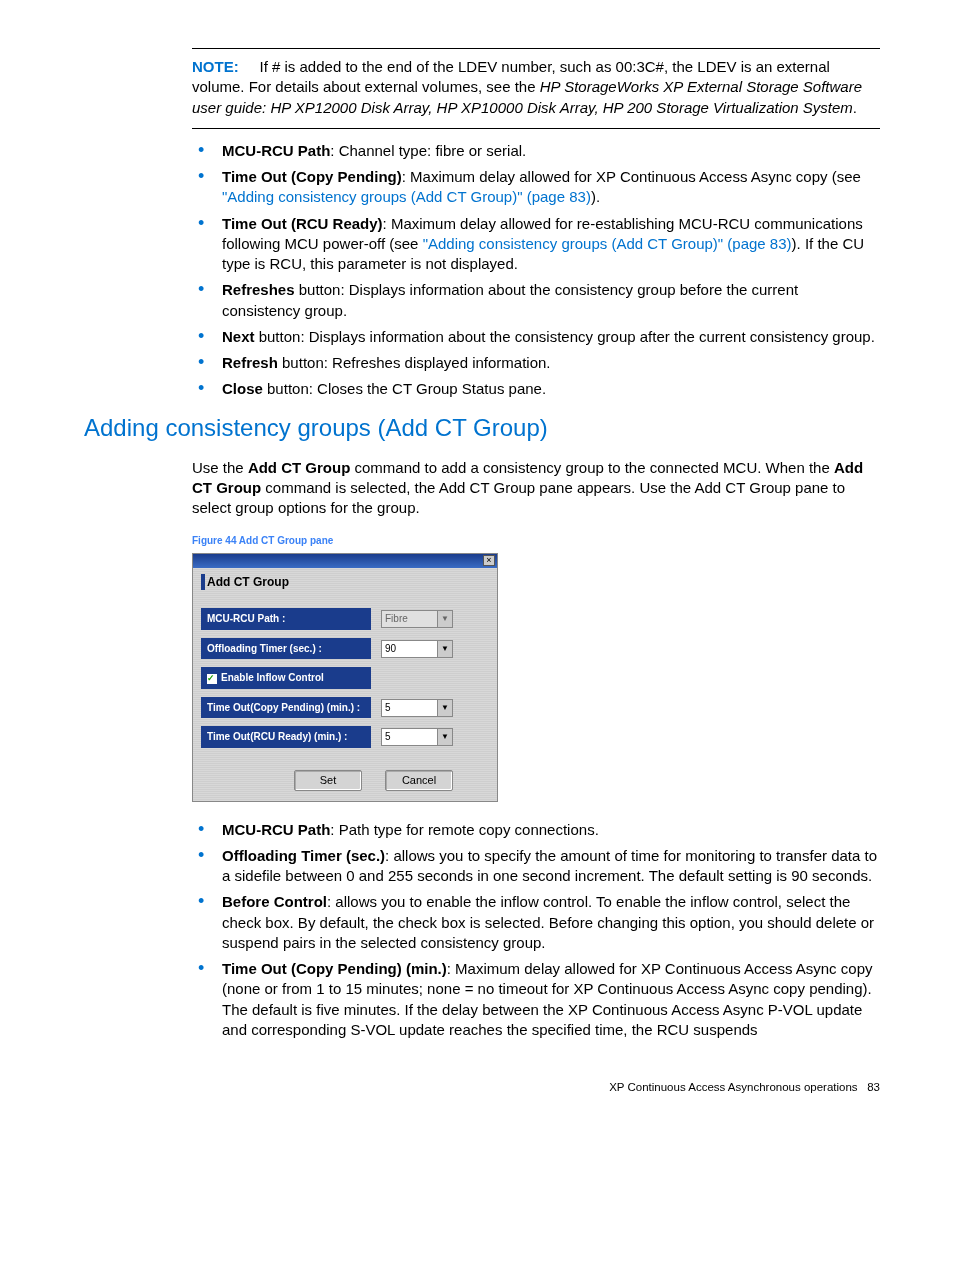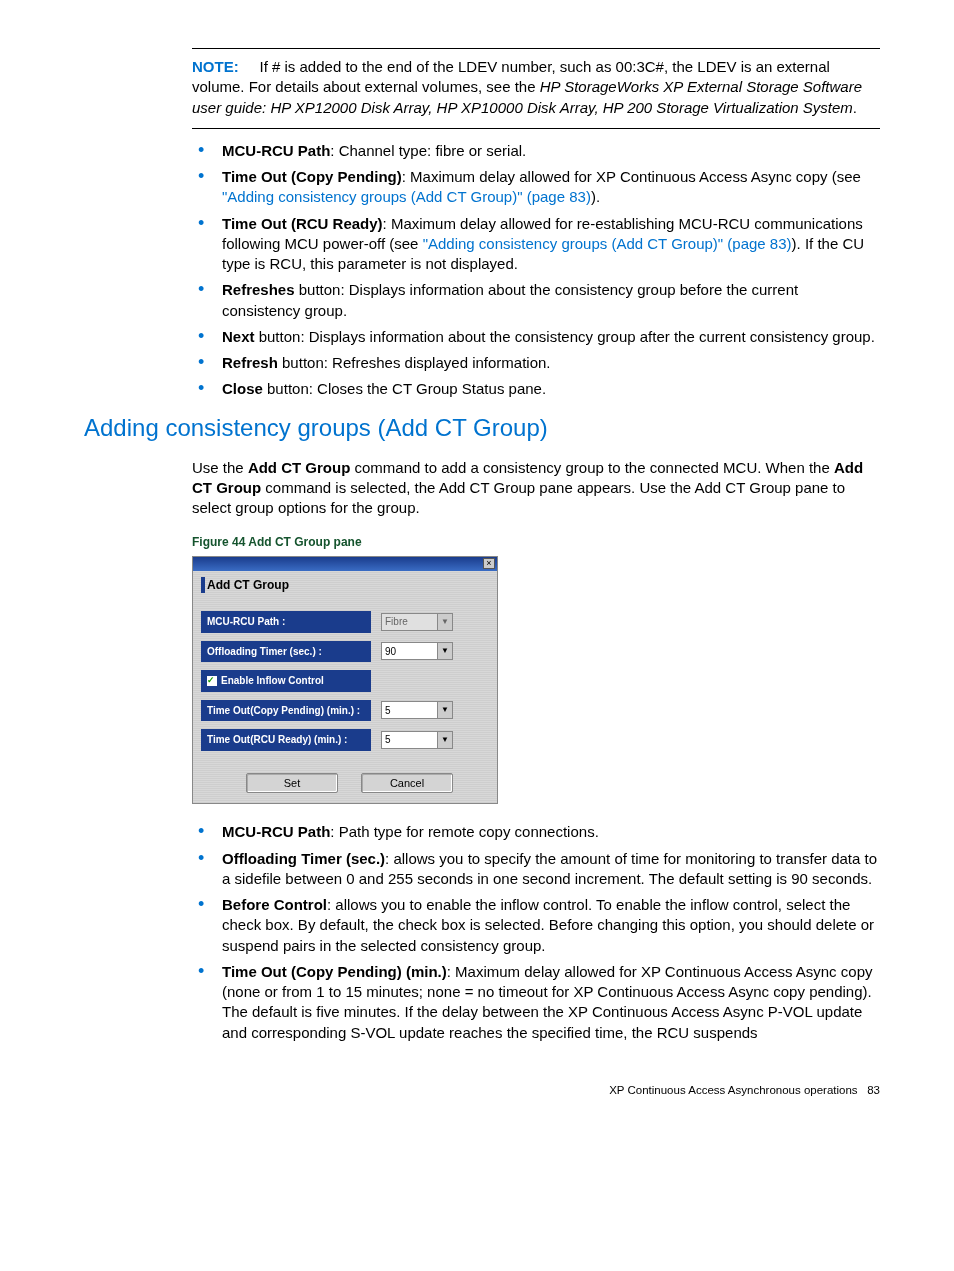--- a/index.html
+++ b/index.html
@@ -46,23 +46,23 @@
     line-height: 1.1;
   }
   .link { color: #0073cf; }
   h2.section {
     font-weight: normal;
     color: #0073cf;
     font-size: 24px;
     margin: 12px 0 6px 0;
   }
   .figure-caption {
-    color: #14532d;
+    color: #3b82f6;
     font-weight: bold;
-    font-size: 12px;
+    font-size: 10px;
     margin: 14px 0 6px 0;
   }
   
   .dialog {
     width: 304px;
     background: #d8d8d8;
     border: 1px solid #888;
     font-family: Tahoma, Arial, sans-serif;
     font-size: 11px;
     margin-bottom: 18px;
@@ -156,21 +156,21 @@
   .btn-row {
     text-align: right;
     padding: 14px 36px 0 0;
   }
   .btn {
     display: inline-block;
     background: #d4d4d4;
     border: 1px solid #888;
     border-radius: 2px;
     font-size: 11px;
-    padding: 2px 12px;
+    padding: 2px 0;
     width: 66px;
     text-align: center;
     margin-left: 20px;
     box-shadow: 1px 1px 0 #aaa inset, -1px -1px 0 #fff inset;
   }
   .footer {
     text-align: right;
     font-size: 11.5px;
     margin-top: 40px;
   }

